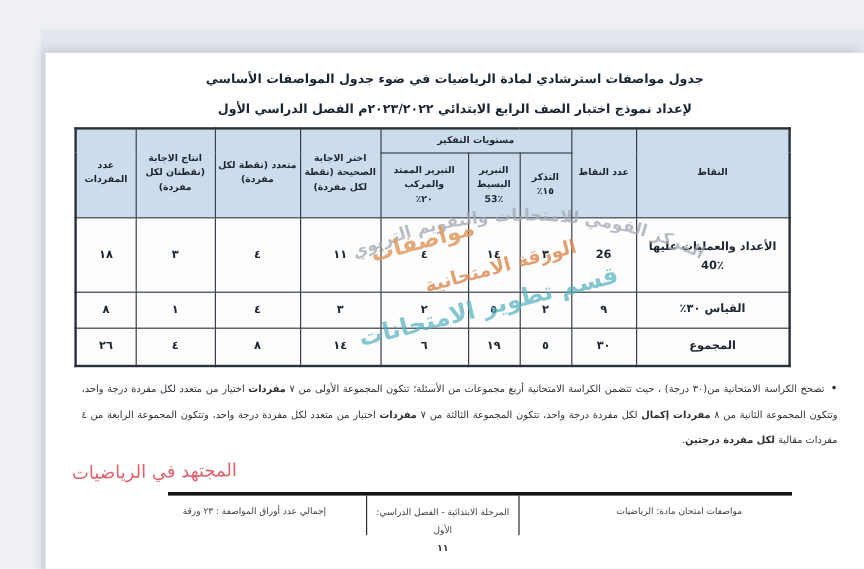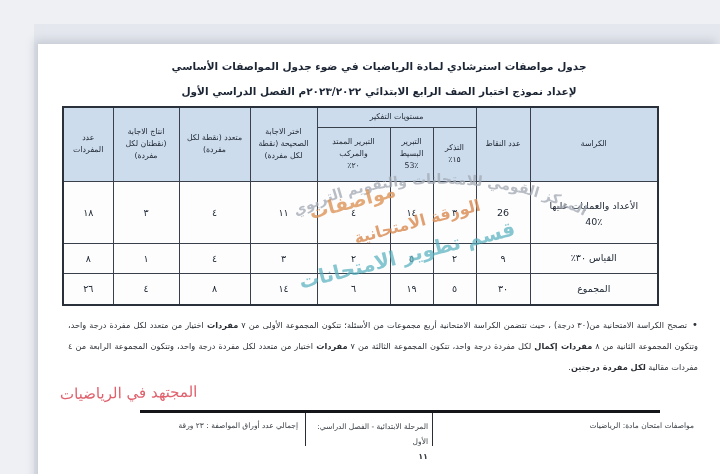--- a/index.html
+++ b/index.html
@@ -16,21 +16,21 @@
     margin-top:16px;
   }
   .page-edge { position:absolute; left:34px; top:24px; width:686px; height:450px; background:#e4e7ee; }
   .title-block { position:absolute; top:10px; left:0; width:100%; text-align:center; direction:rtl; color:#1b2433; }
   .title-line { font-size:10.5px; font-weight:bold; line-height:25px; }
 
   .spec-table-wrap { position:absolute; top:62px; left:24px; }
   table.spec { border-collapse:collapse; table-layout:fixed; width:595px; direction:rtl; }
   table.spec th, table.spec td {
     border:1px solid #39404b; padding:1px 2px; text-align:center;
-    color:#1c2530; font-weight:normal; vertical-align:middle;
+    color:#1c2530; font-weight:bold; vertical-align:middle;
   }
   table.spec { border:2px solid #2b313b; }
   table.spec thead th { background:#cddcec; font-size:7.8px; line-height:1.55; }
   th.levels-span { height:20px; font-size:8.2px; }
   tr.subhead th { height:54px; }
   table.spec td { font-size:9.5px; background:#fdfdfe; }
   tr.row-0 td { height:62px; }
   tr.row-1 td { height:30px; }
   tr.row-2 td { height:32px; }
   td.domain-cell { text-align:right; padding-right:8px; font-size:8.6px; line-height:2.1; }
@@ -53,21 +53,21 @@
 
   .handwriting {
     position:absolute; left:22px; top:340px; color:#e0606c;
     font-size:15px; direction:rtl; transform:rotate(-1deg); letter-spacing:1px;
   }
 
   .footer-bar { position:absolute; left:102px; top:366px; width:520px; height:3px; background:#14161a; }
   .footer-sep { position:absolute; top:369px; width:1px; height:33px; background:#2a2d33; }
   .sep-1 { left:267px; }
   .sep-2 { left:394px; }
-  .footer-text { position:absolute; direction:rtl; color:#3b4046; font-size:7.5px; line-height:15px; text-align:right; }
+  .footer-text { position:absolute; direction:rtl; color:#3b4046; font-size:7.5px; line-height:15px; text-align:center; }
   .footer-left  { left:88px;  top:374px; width:172px; }
   .footer-mid   { left:272px; top:375px; width:118px; }
   .footer-right { left:400px; top:374px; width:256px; }
   .page-num { font-size:8px; font-weight:bold; }
 </style>
 </head>
 <body>
 
 <div class="page-edge"></div>
 <div class="page">
@@ -85,21 +85,21 @@
           <col style="width:43px">
         <col style="width:43px">
           <col style="width:73px">
           <col style="width:67px">
         <col style="width:71px">
           <col style="width:66px">
           <col style="width:50px">
       </colgroup>
       <thead>
         <tr>
-          <th rowspan="2">الكراسة</th>
+          <th rowspan="2">النقاط</th>
           <th rowspan="2">عدد النقاط</th>
           <th colspan="3" class="levels-span">مستويات التفكير</th>
           <th rowspan="2">اختر الاجابة الصحيحة (نقطة لكل مفردة)</th>
           <th rowspan="2">متعدد (نقطة لكل مفردة)</th>
           <th rowspan="2">انتاج الاجابة (نقطتان لكل مفردة)</th>
           <th rowspan="2">عدد المفردات</th>
         </tr>
         <tr class="subhead">
           <th>
             <div>التذكر</div>

